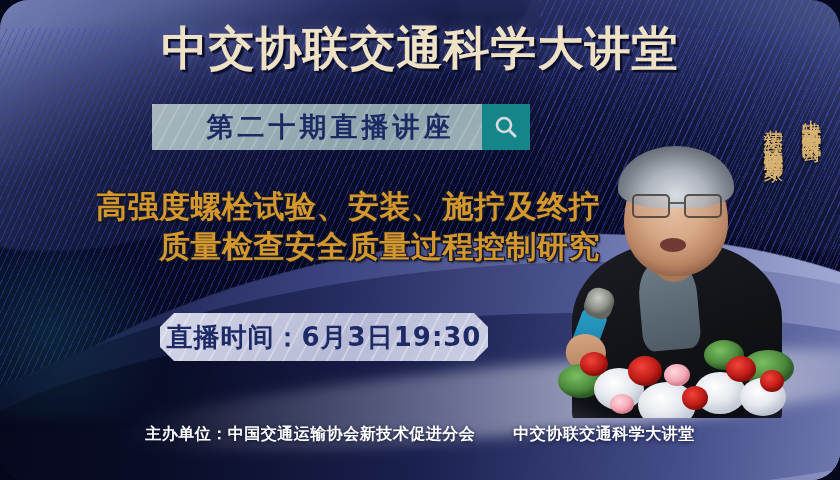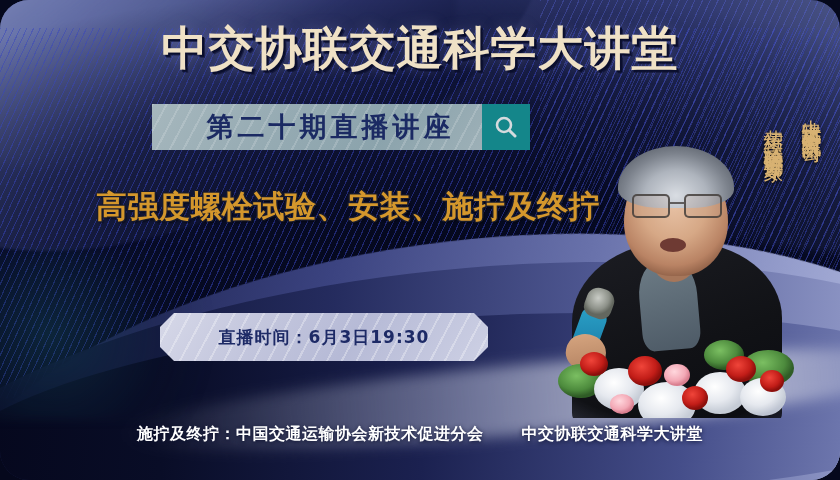--- a/index.html
+++ b/index.html
@@ -241,21 +241,21 @@
     box-shadow:0 0 16px rgba(150,160,215,.28);
   }
   .time-badge::after{
     content:"";position:absolute;inset:0;
     background:repeating-linear-gradient(118deg,
       rgba(255,255,255,.30) 0px, rgba(255,255,255,.30) 2px,
       rgba(255,255,255,0) 2px, rgba(255,255,255,0) 13px);
   }
   .time-text{
     position:relative;z-index:2;
-    font-size:17px;font-weight:700;color:#1d2a66;letter-spacing:1px;
+    font-size:26px;font-weight:700;color:#1d2a66;letter-spacing:1px;
     font-family:"DejaVu Sans","Liberation Sans",sans-serif;
     text-align:right;
   }
 
   
   .vtext{
     position:absolute;
     writing-mode:vertical-rl;
     font-family:"DejaVu Sans","Liberation Sans",sans-serif;
     color:#d8b273;
@@ -334,28 +334,29 @@
   </div>
   <div class="search-box">
     <svg width="26" height="26" viewBox="0 0 26 26">
       <circle cx="11" cy="11" r="7" fill="none" stroke="#d5dadd" stroke-width="2.6"></circle>
       <line x1="16.2" y1="16.2" x2="22" y2="22" stroke="#d5dadd" stroke-width="3" stroke-linecap="round"></line>
     </svg>
   </div>
 
   <div class="headline">
     <span>高强度螺栓试验、安装、施拧及终拧</span>
+    <span class="l2">质量检查安全质量过程控制研究</span>
   </div>
 
   <div class="time-badge">
     <span class="time-text">直播时间：6月3日19:30</span>
   </div>
 
   <div class="vtext org">中铁大桥科学研究院有限公司</div>
   <div class="vtext person">黄绍桥  高栓试验研究首席专家</div>
 
   <div class="footer">
-    <span>施拧及终拧：中国交通运输协会新技术促进分会</span>
+    <span>主办单位：中国交通运输协会新技术促进分会</span>
     <span class="gap"></span>
     <span>中交协联交通科学大讲堂</span>
   </div>
 
 </div>
 
 </body></html>

